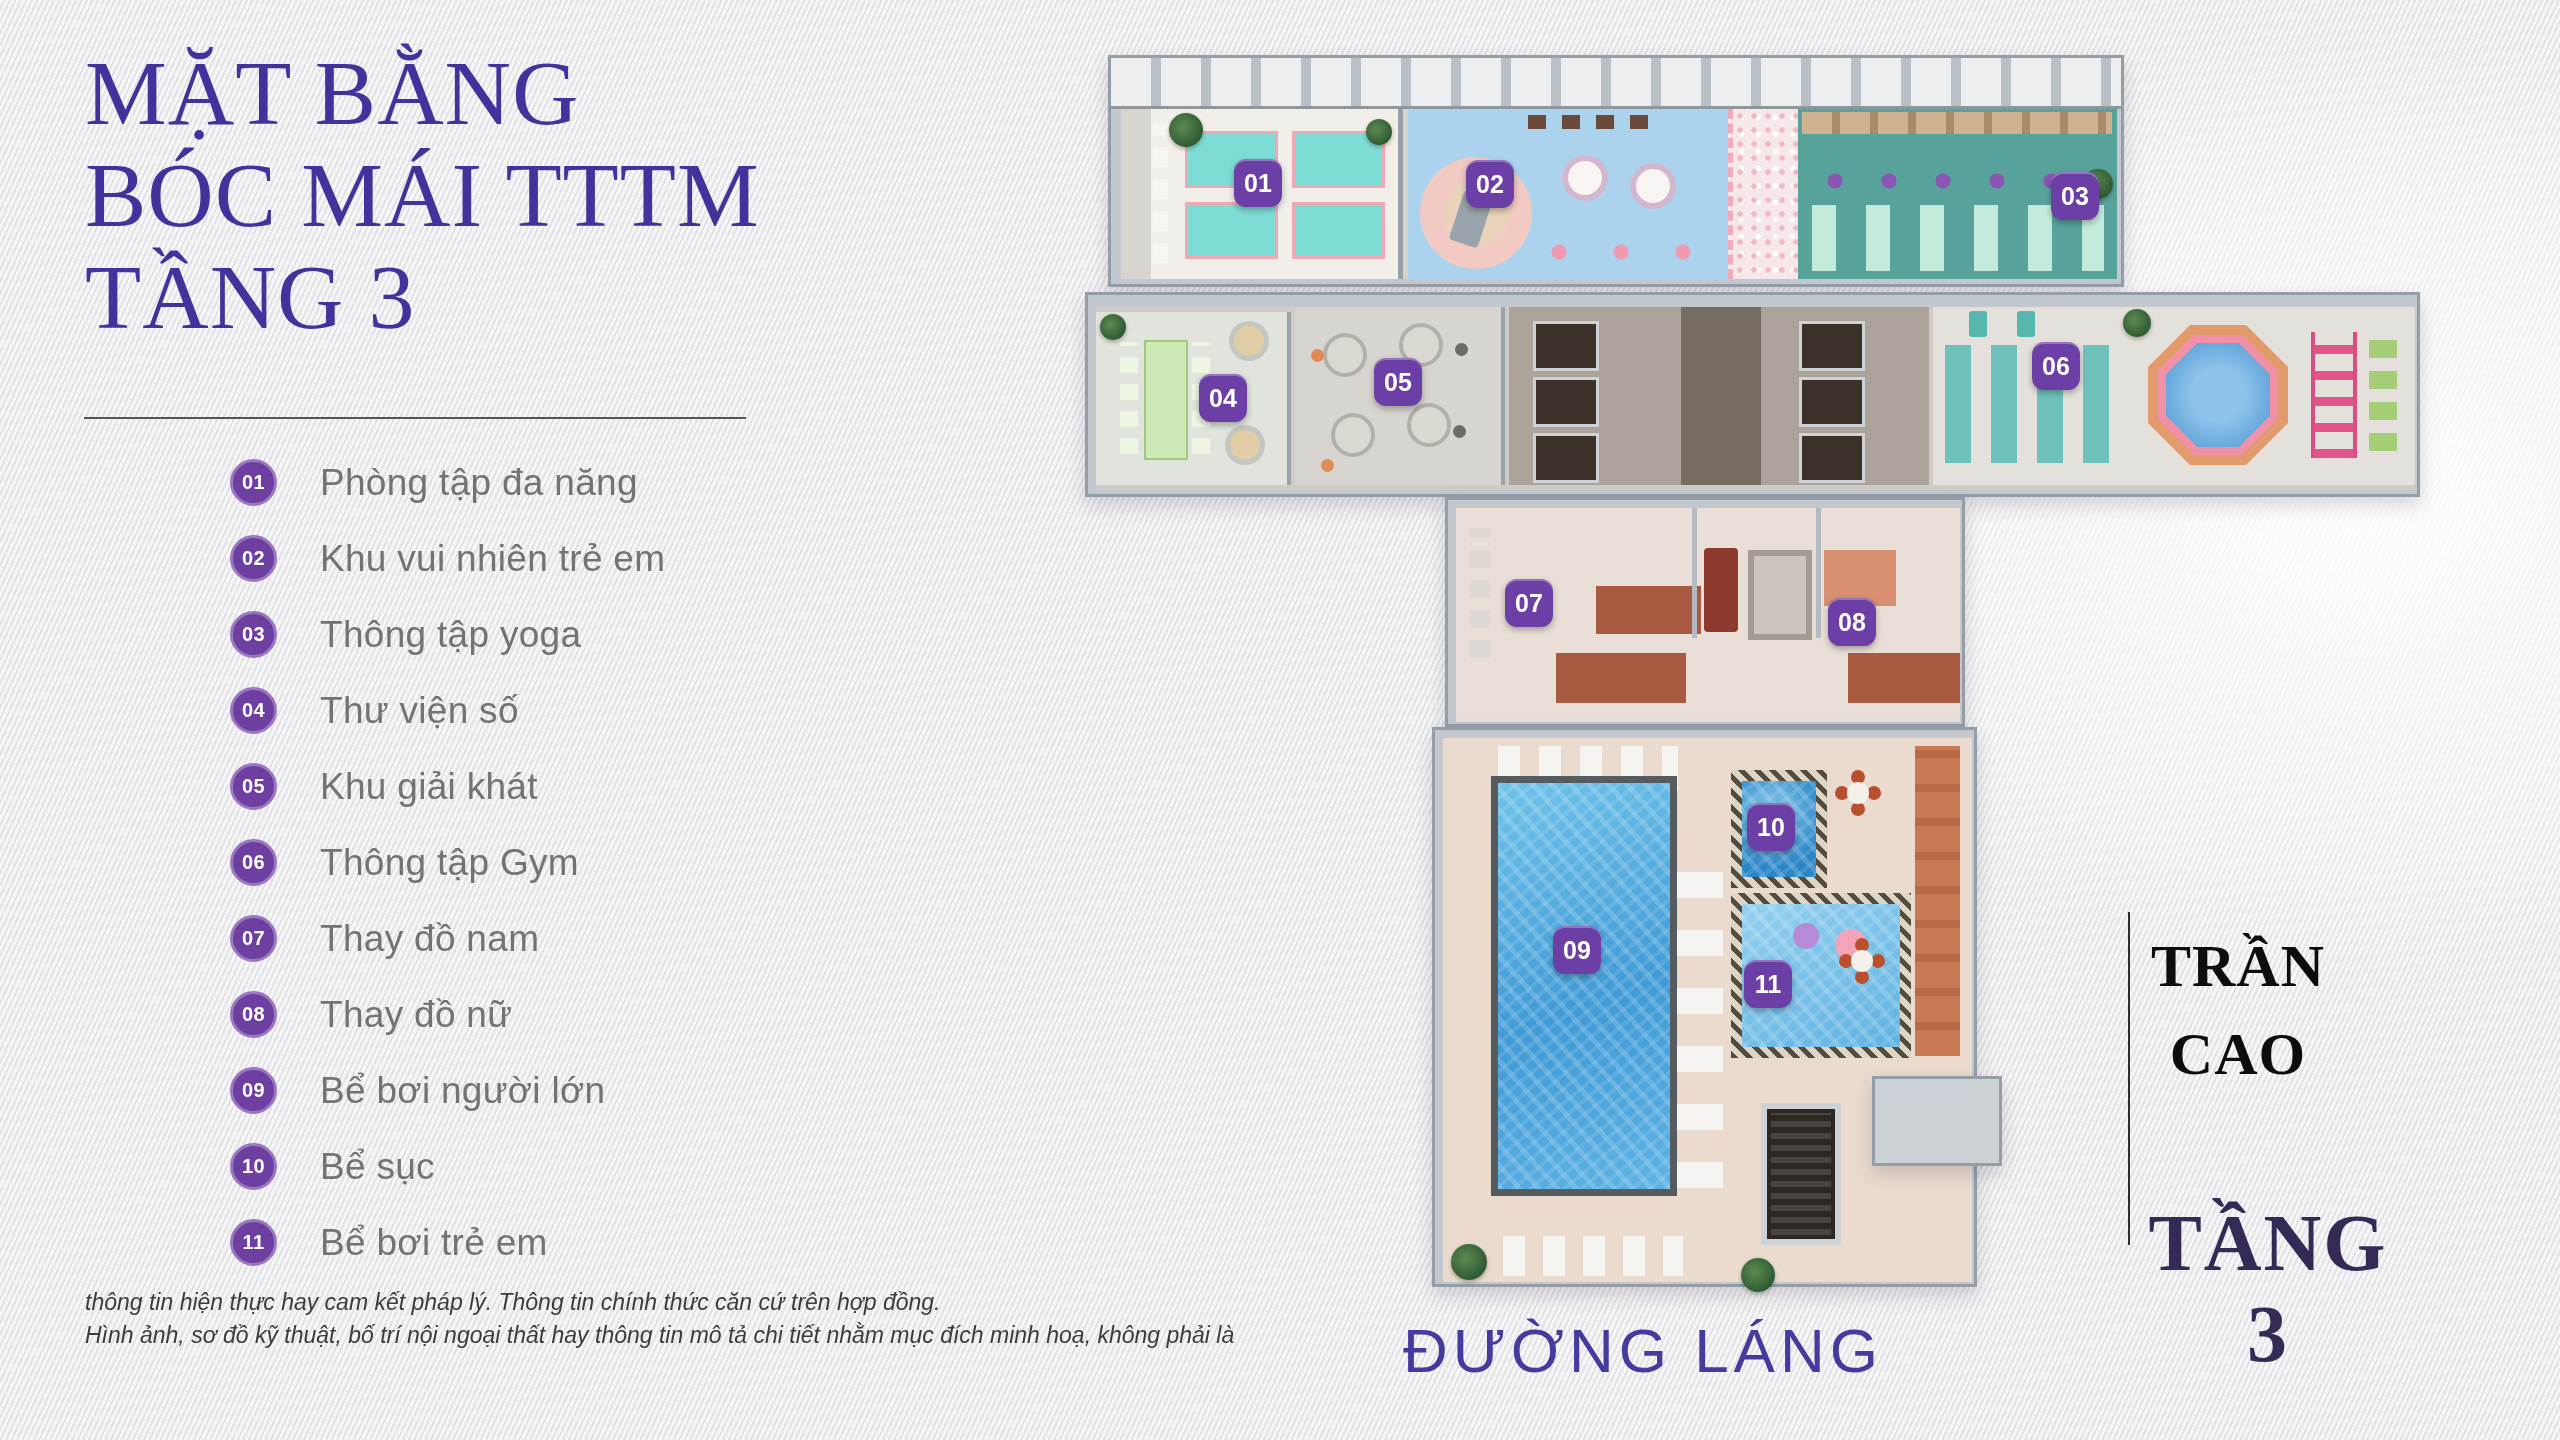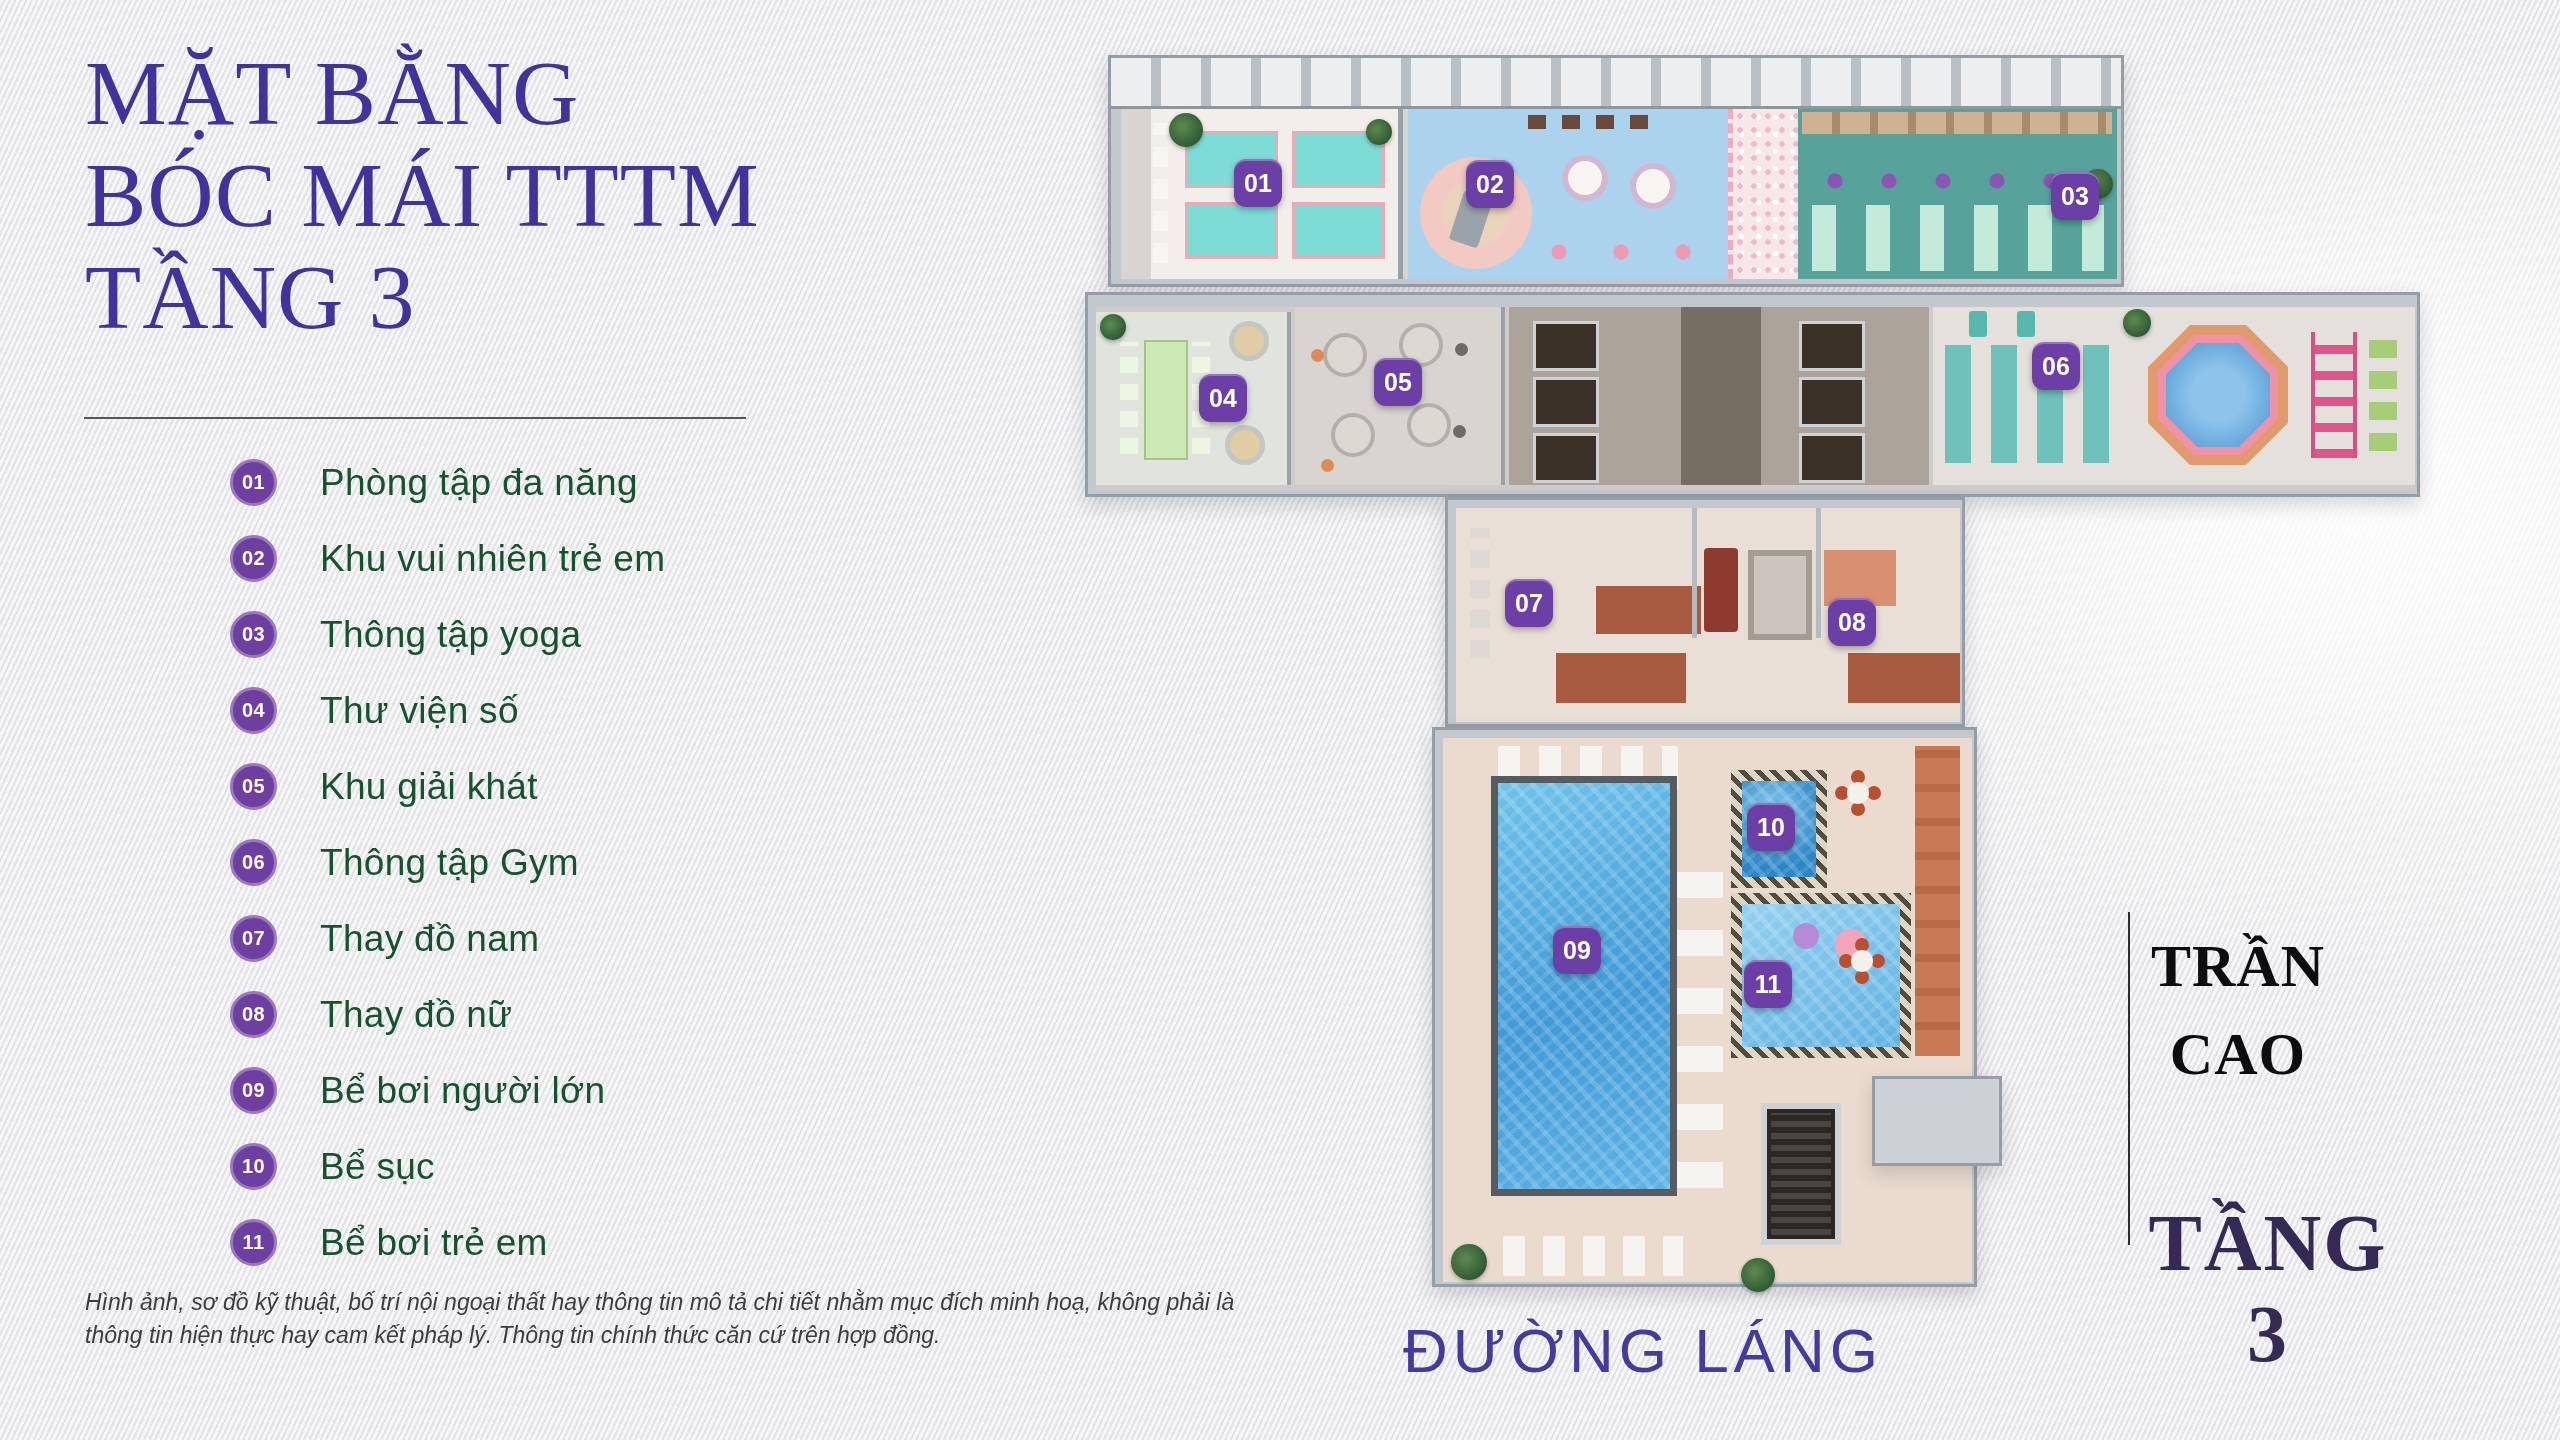--- a/index.html
+++ b/index.html
@@ -22,21 +22,21 @@
   .divider{left:84px;top:417px;width:662px;height:2px;background:#55555e;}
 
   .legend{left:230px;top:459px;display:flex;flex-direction:column;gap:29px;}
   .legend-row{display:flex;align-items:center;gap:43px;height:47px;}
   .legend-badge{
     width:47px;height:47px;border-radius:50%;flex:0 0 47px;
     background:#6d3fa0;border:3px solid #9a77c0;box-sizing:border-box;
     color:#fff;font-size:20px;font-weight:700;letter-spacing:0.5px;
     display:flex;align-items:center;justify-content:center;
   }
-  .legend-label{font-size:37px;color:#14532d;font-weight:500;letter-spacing:0.3px;white-space:nowrap;}
+  .legend-label{font-size:37px;color:#737373;font-weight:500;letter-spacing:0.3px;white-space:nowrap;}
 
   .disclaimer{
     left:85px;top:1286px;width:1240px;
     font-style:italic;font-size:23px;line-height:33px;color:#3b3b40;
   }
 
   
   .vline{left:2128px;top:912px;width:2px;height:333px;background:#2c2c34;}
   .ceiling{
     left:2128px;top:922px;width:220px;text-align:center;
@@ -131,22 +131,22 @@
     <div class="legend-badge">10</div>
     <div class="legend-label">Bể sục</div>
   </div>
   <div class="legend-row">
     <div class="legend-badge">11</div>
     <div class="legend-label">Bể bơi trẻ em</div>
   </div>
 </div>
 
 <div class="abs disclaimer">
+  <div>thông tin hiện thực hay cam kết pháp lý. Thông tin chính thức căn cứ trên hợp đồng.</div>
   <div>Hình ảnh, sơ đồ kỹ thuật, bố trí nội ngoại thất hay thông tin mô tả chi tiết nhằm mục đích minh hoạ, không phải là</div>
-  <div>thông tin hiện thực hay cam kết pháp lý. Thông tin chính thức căn cứ trên hợp đồng.</div>
 </div>
 
 <div class="abs plan">
 
   <div class="block" style="left:28px;top:10px;width:1016px;height:232px;">
     <div class="abs" style="left:0;top:0;width:100%;height:48px;border-bottom:3px solid #8f979e;background:repeating-linear-gradient(90deg,#eceef0 0 40px,#b8bfc5 40px 50px);"></div>
     <div class="abs" style="left:10px;top:51px;width:996px;height:170px;background:#d8d5d1;">
 
       <div class="abs" style="left:30px;top:0;width:252px;height:100%;background:#f2eeea;border-right:5px solid #99a1a8;box-sizing:border-box;">
         <div class="abs" style="left:2px;top:14px;width:15px;height:140px;background:repeating-linear-gradient(0deg,#f8f6f3 0 20px,rgba(0,0,0,0) 20px 32px);"></div>

